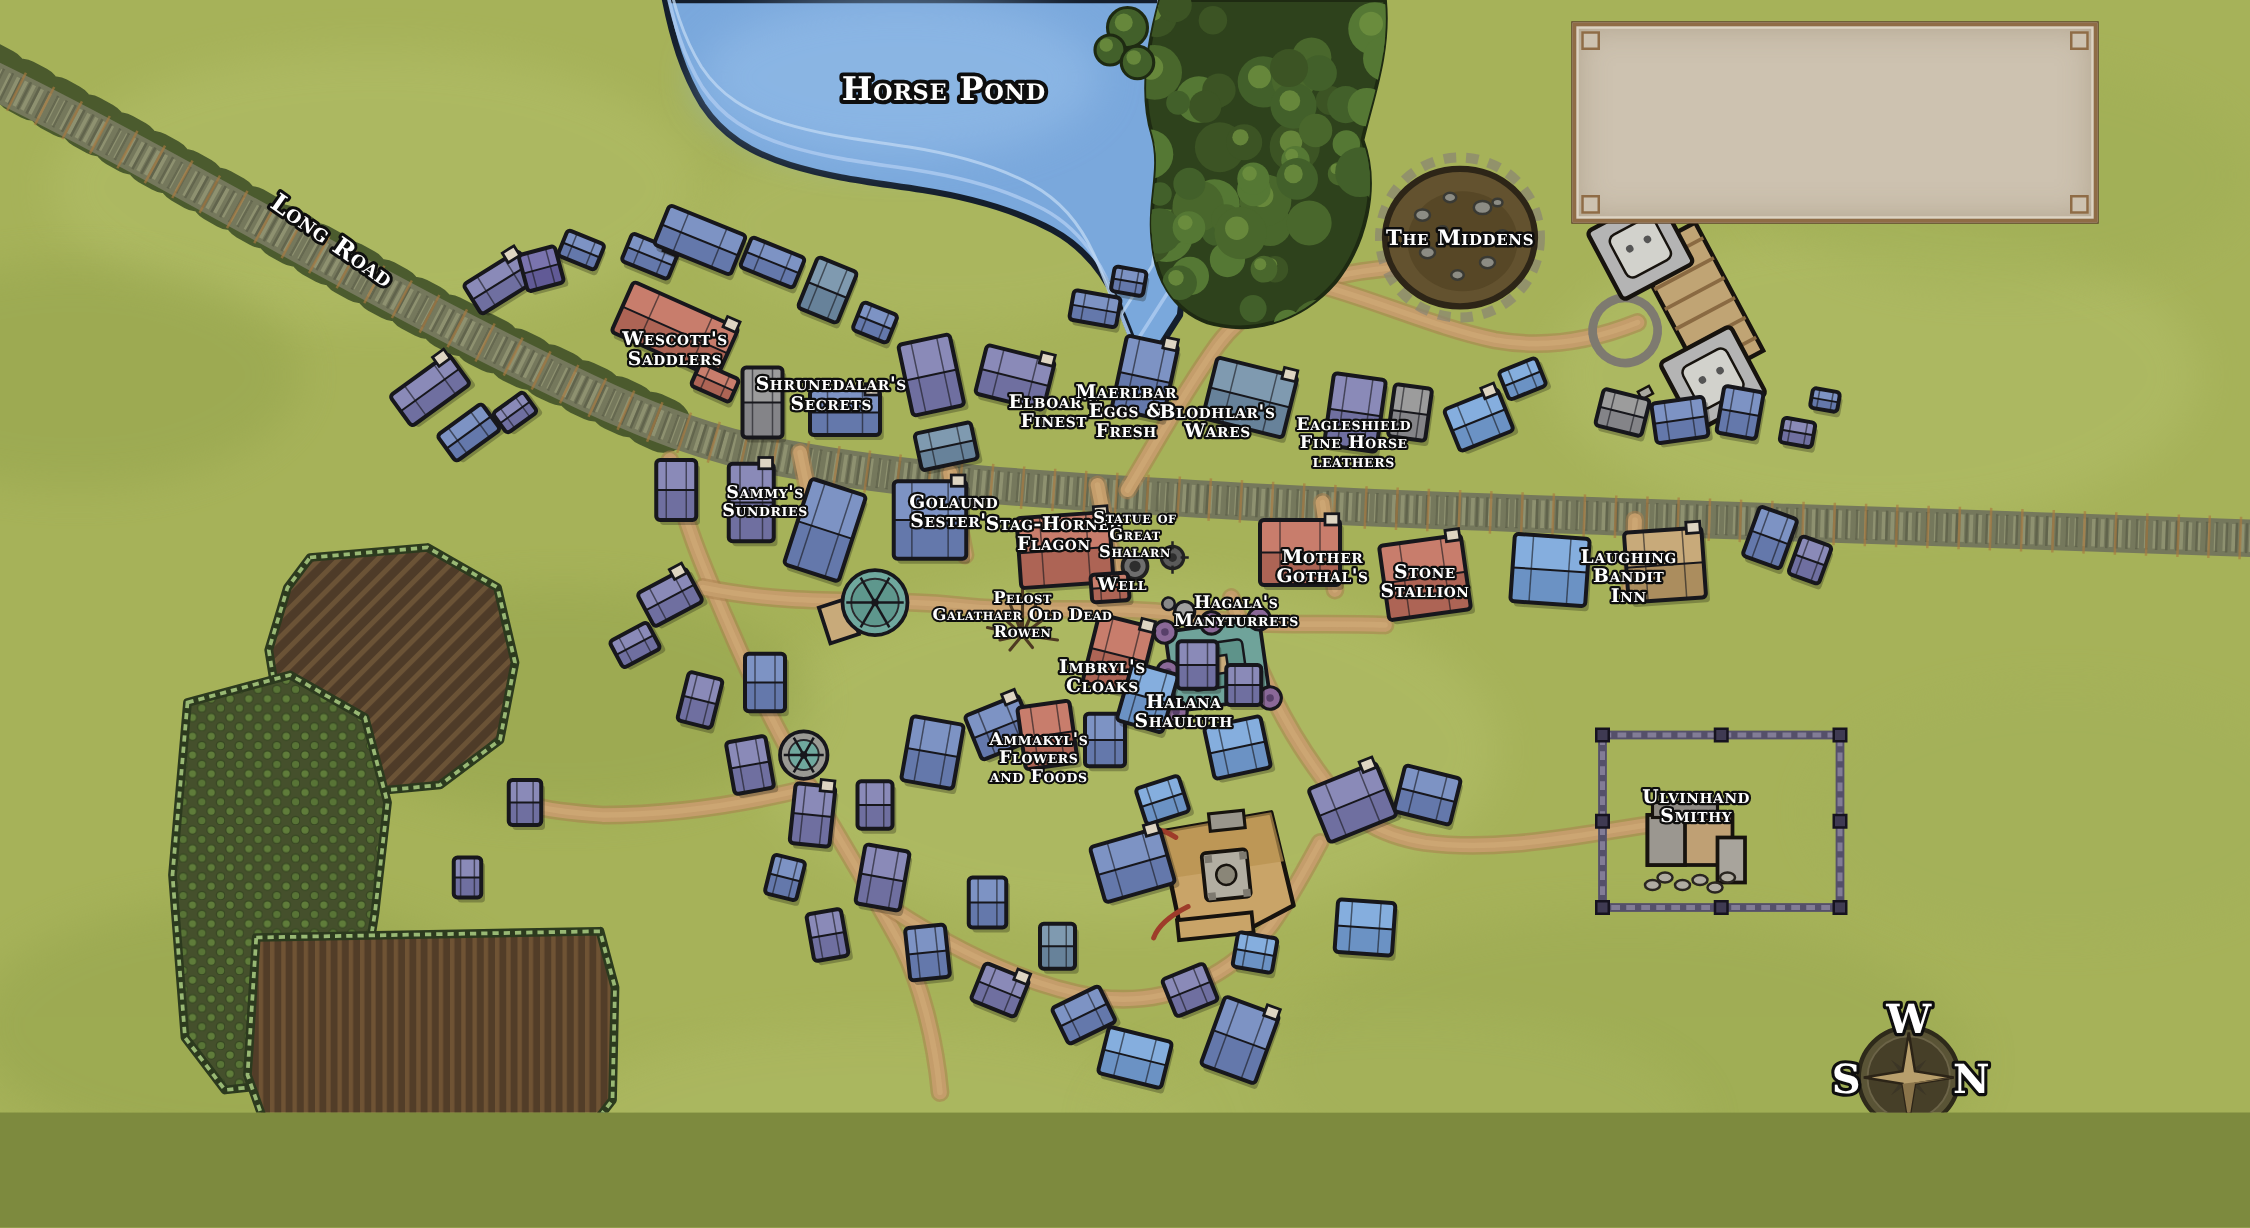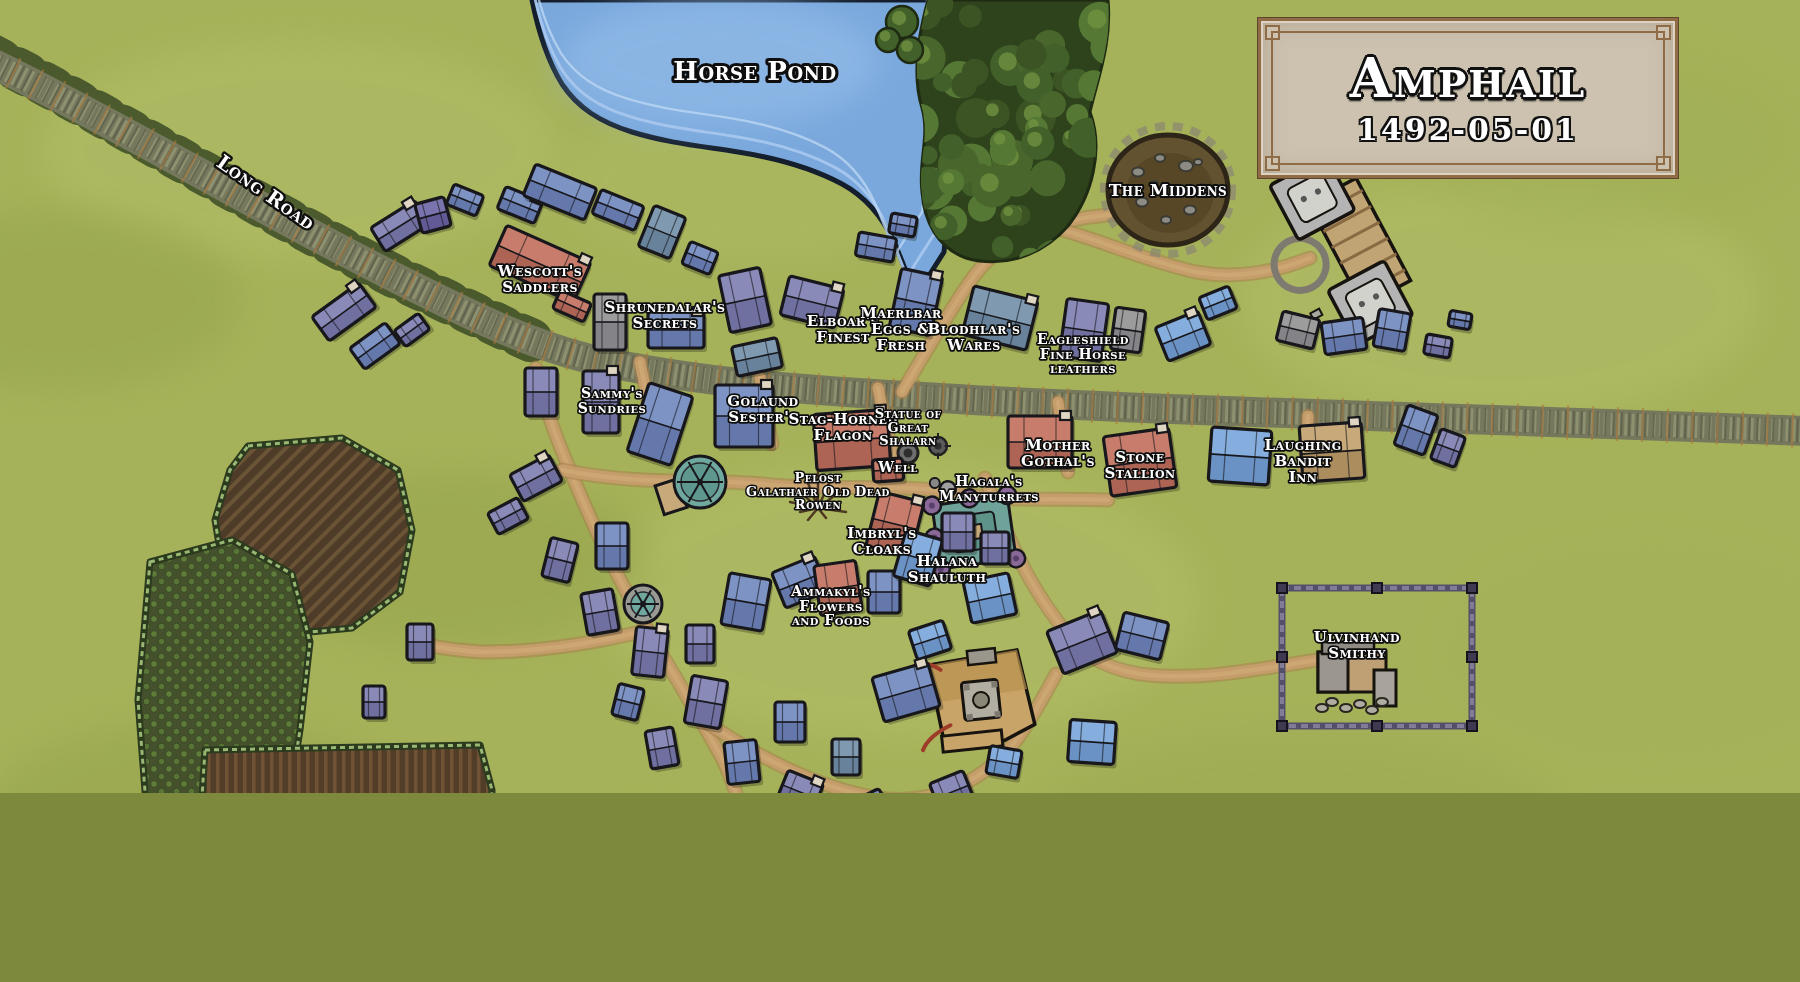--- a/index.html
+++ b/index.html
@@ -1,16 +1,16 @@
 <!DOCTYPE html>
 <html><head>
 <meta charset="utf-8">
 <style>
   html,body{margin:0;padding:0;background:#7d8a3e;}
-  #stage{position:relative;width:1800px;height:793px;overflow:hidden;
+  #stage{position:relative;width:1800px;height:890px;overflow:hidden;
          font-family:"DejaVu Serif","Liberation Serif",serif;}
   #map-svg{position:absolute;left:0;top:0;}
   
   .plaque{position:absolute;left:1258px;top:18px;width:420px;height:160px;
           background:#cdc2b0;border:3px solid #8f6c46;box-sizing:border-box;
           box-shadow:0 0 0 1px #5e452c, inset 0 0 0 2px #ddd3c3, inset 0 0 26px rgba(120,100,70,.35);}
   .plaque-inner{position:absolute;left:10px;top:10px;right:10px;bottom:10px;
           border:2px solid #8f6c46;display:flex;flex-direction:column;
           align-items:center;justify-content:center;gap:10px;}
   .plaque-corner{position:absolute;width:11px;height:11px;border:2px solid #8f6c46;background:#cdc2b0;}
@@ -1130,18 +1130,14 @@
           <text x="-50" y="12" class="compass-letter" font-size="32">S</text>
         </g>
       </g>
   </svg>
 
   <div class="plaque">
     <div class="plaque-corner pc-tl"></div>
     <div class="plaque-corner pc-tr"></div>
     <div class="plaque-corner pc-bl"></div>
     <div class="plaque-corner pc-br"></div>
-    <div class="plaque-inner">
-      <div class="plaque-title">Amphail</div>
-      <div class="plaque-date">1492-05-01</div>
-    </div>
   </div>
 </div>
 
 </body></html>

